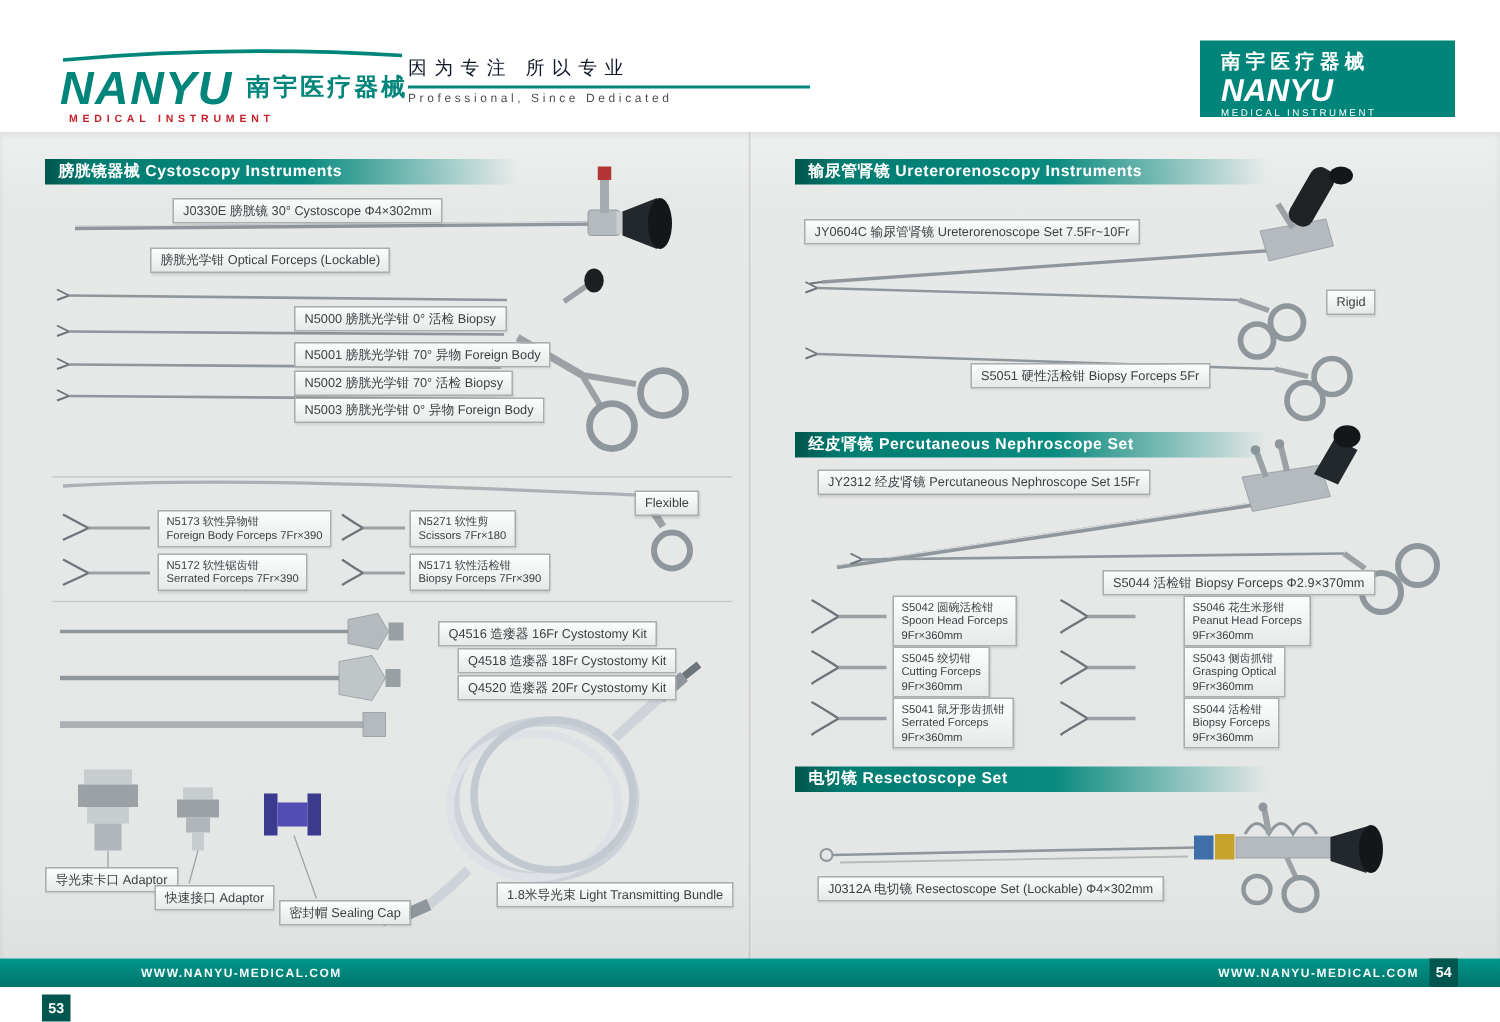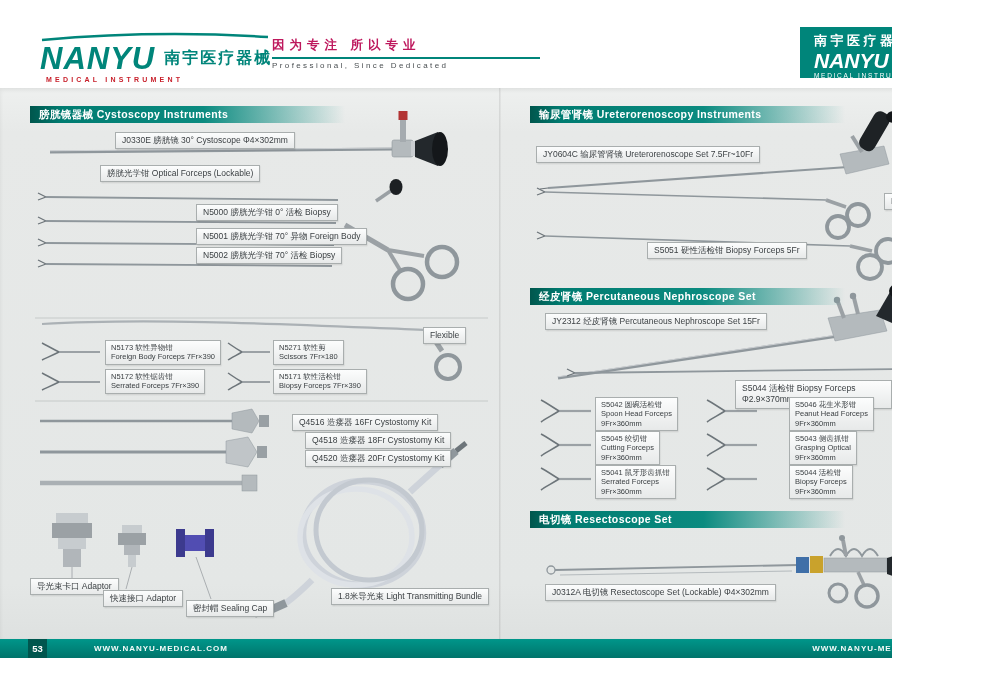--- a/index.html
+++ b/index.html
@@ -1,28 +1,28 @@
 <!DOCTYPE html>
 <html><head>
 <meta charset="utf-8">
 <style>
   * { margin:0; padding:0; box-sizing:border-box; }
   body { font-family:"Liberation Sans", sans-serif; background:#ffffff; }
-  .sheet { position:relative; width:892px; height:681px; background:#ffffff; overflow:hidden; }
+  .sheet { position:relative; width:1000px; height:681px; background:#ffffff; overflow:hidden; }
 
   
   .header { position:absolute; left:0; top:0; width:1000px; height:88px; background:#fff; }
   .logo-left { position:absolute; left:40px; top:30px; }
   .swoosh { display:block; margin-bottom:1px; }
   .brand-row { white-space:nowrap; }
   .brand-name { font-size:31px; font-weight:bold; font-style:italic; color:#00857a; line-height:1; letter-spacing:1px; }
   .brand-cn { font-size:16px; font-weight:bold; color:#00857a; margin-left:9px; letter-spacing:2px; vertical-align:6px; }
   .brand-sub { font-size:7px; font-weight:bold; color:#c8202b; letter-spacing:3.2px; margin:2px 0 0 6px; }
   .tagline { position:absolute; left:272px; top:37px; }
-  .tagline-cn { color:#be185d; font-size:12.5px; font-weight:bold; letter-spacing:5px; white-space:nowrap; }
+  .tagline-cn { color:#0f172a; font-size:12.5px; font-weight:normal; letter-spacing:5px; white-space:nowrap; }
   .tagline-rule { height:1.5px; background:#00857a; width:268px; margin:3px 0 2px; }
   .tagline-en { color:#4a4f52; font-size:8px; letter-spacing:2.4px; white-space:nowrap; }
   .logo-right { position:absolute; left:800px; top:27px; width:170px; height:51px; background:#00857a; color:#fff; padding:5px 0 0 14px; }
   .lr-cn { font-size:13px; font-weight:bold; letter-spacing:3.5px; }
   .lr-brand { font-size:21px; font-weight:bold; font-style:italic; line-height:1.05; }
   .lr-sub { font-size:6.5px; letter-spacing:1.7px; }
 
   
   .content { position:absolute; left:0; top:88px; width:1000px; height:551px;
              background:linear-gradient(180deg,#eef0ef 0%,#e7e9e8 8%,#e4e7e6 90%,#dee1e0 100%);
@@ -40,21 +40,21 @@
          border:1px solid #a9aeae; color:#3c4144; font-size:8.5px; line-height:1.35;
          padding:2px 6px; white-space:pre-line; 
          box-shadow:0.5px 1px 1.5px rgba(0,0,0,0.13); }
   .lbl.sm { font-size:7.5px; line-height:1.25; padding:2px 5px; text-align:left; }
 
   
   .footer { position:absolute; left:0; top:639px; width:1000px; height:19px;
             background:linear-gradient(180deg,#00968a,#00746b); }
   .pn { position:absolute; top:0; width:19px; height:19px; background:#00564e; color:#fff;
         font-size:9.5px; font-weight:bold; text-align:center; line-height:19px; }
-  .pn-left { left:28px; } .pn-right { right:28px; }
+  .pn-left { left:28px;margin-top:24px; } .pn-right { right:28px; }
   .furl { position:absolute; top:0; color:#f2fbf9; font-size:8px; font-weight:bold;
           letter-spacing:1px; line-height:19px; white-space:nowrap;margin-left:40px; }
   .furl-left { left:54px; } .furl-right { right:54px; }
 </style>
 </head>
 <body>
 
 <div class="sheet">
 
   <div class="header">
@@ -253,20 +253,21 @@
   <div class="section-bar" style="left:530px;top:106px">输尿管肾镜 Ureterorenoscopy Instruments</div>
   <div class="section-bar" style="left:30px;top:106px">膀胱镜器械  Cystoscopy Instruments</div>
   <div class="section-bar" style="left:530px;top:288px">经皮肾镜 Percutaneous Nephroscope Set</div>
   <div class="section-bar" style="left:530px;top:511px">电切镜  Resectoscope Set</div>
 
   <div class="lbl" style="left:115px;top:132px">J0330E 膀胱镜 30°  Cystoscope  Φ4×302mm</div>
   <div class="lbl" style="left:100px;top:165px">膀胱光学钳 Optical Forceps (Lockable)</div>
   <div class="lbl" style="left:196px;top:204px">N5000 膀胱光学钳  0°  活检 Biopsy</div>
   <div class="lbl" style="left:196px;top:228px">N5001 膀胱光学钳 70°  异物 Foreign Body</div>
   <div class="lbl" style="left:196px;top:247px">N5002 膀胱光学钳 70°  活检 Biopsy</div>
+  <div class="lbl" style="left:196px;top:265px">N5003 膀胱光学钳  0°  异物 Foreign Body</div>
   <div class="lbl" style="left:423px;top:327px">Flexible</div>
   <div class="lbl sm" style="left:105px;top:340px">N5173 软性异物钳
 Foreign Body Forceps 7Fr×390</div>
   <div class="lbl sm" style="left:273px;top:340px">N5271 软性剪
 Scissors 7Fr×180</div>
   <div class="lbl sm" style="left:105px;top:369px">N5172 软性锯齿钳
 Serrated Forceps 7Fr×390</div>
   <div class="lbl sm" style="left:273px;top:369px">N5171 软性活检钳
 Biopsy Forceps 7Fr×390</div>
   <div class="lbl" style="left:292px;top:414px">Q4516 造瘘器 16Fr Cystostomy Kit</div>

